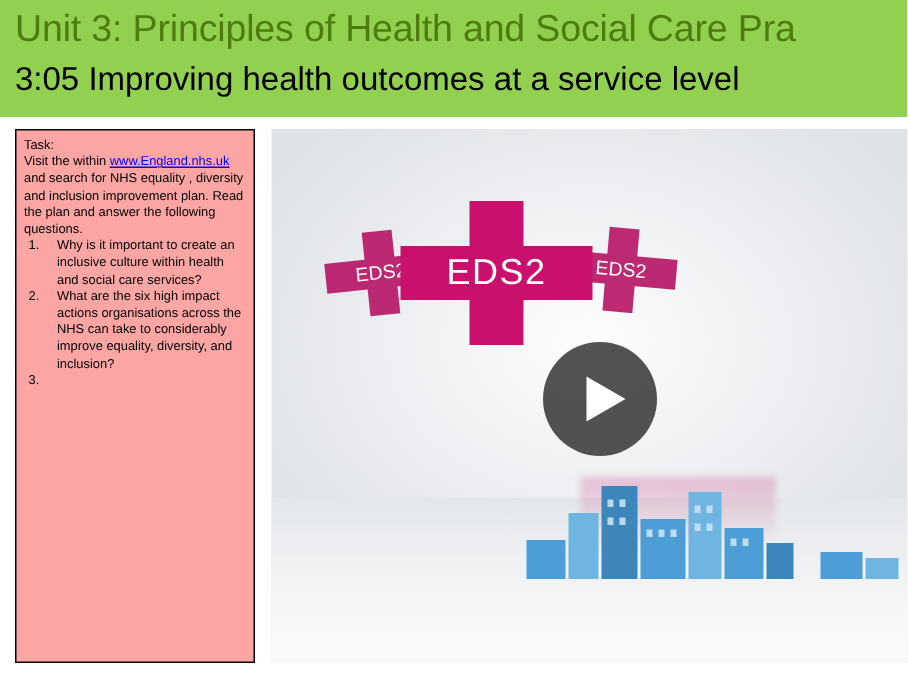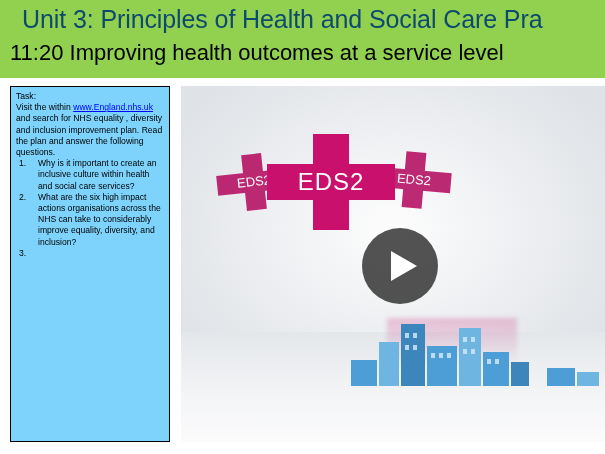--- a/index.html
+++ b/index.html
@@ -23,44 +23,44 @@
   }
   .header-band {
     position: absolute;
     left: 0; top: 0;
     width: 605px;
     height: 78px;
     background: #92d050;
   }
   .title-line1 {
     position: absolute;
-    left: 22px;
+    left: 10px;
     top: 2px;
     font-size: 25px;
     line-height: 34px;
-    color: #0c4a6e;
+    color: #4d7c0f;
     white-space: nowrap;
     letter-spacing: -0.1px;
   }
   .title-line2 {
     position: absolute;
     left: 10px;
     top: 38px;
     font-size: 22px;
     line-height: 30px;
     color: #000000;
     white-space: nowrap;
   }
   .task-box {
     position: absolute;
     left: 10px;
     top: 86px;
     width: 160px;
     height: 356px;
-    background: #7dd3fc;
+    background: #fca5a5;
     border: 1px solid #000000;
     box-sizing: border-box;
     padding: 4px 5px 4px 5px;
     font-size: 8.6px;
     line-height: 11.2px;
     color: #000000;
     overflow: hidden;
   }
   .task-intro { margin: 0; }
   .task-link {
@@ -224,21 +224,21 @@
     border-bottom: 15px solid transparent;
   }
 </style>
 </head>
 <body>
 
 <div class="slide">
 
   <div class="header-band"></div>
   <div class="title-line1">Unit 3: Principles of Health and Social Care Pra</div>
-  <div class="title-line2">11:20 Improving health outcomes at a service level</div>
+  <div class="title-line2">3:05 Improving health outcomes at a service level</div>
 
   <div class="task-box">
     <div class="task-intro">Task:</div>
     <div class="task-intro"><span>Visit the within </span><span class="task-link">www.England.nhs.uk</span><span> and search for NHS equality , diversity and inclusion improvement plan. Read the plan and answer the following questions.</span></div>
     <ul class="task-list">
       <li><span class="num">1.</span><span>Why is it important to create an inclusive culture within health and social care services?</span></li>
       <li><span class="num">2.</span><span>What are the six high impact actions organisations across the NHS can take to considerably improve equality, diversity, and inclusion?</span></li>
       <li><span class="num">3.</span></li>
     </ul>
   </div>

